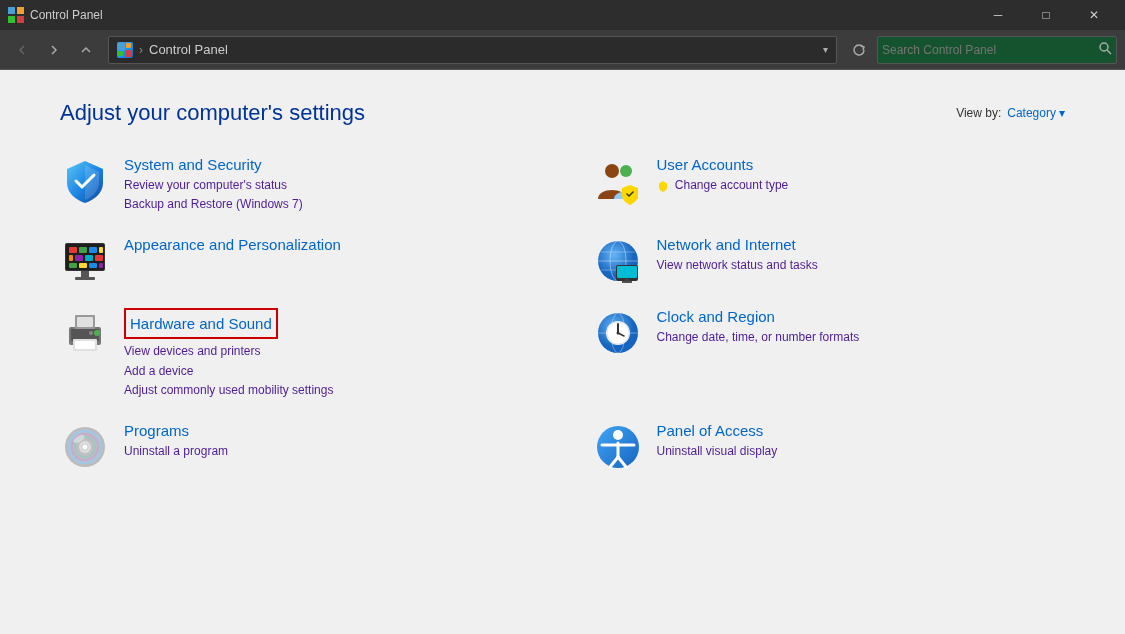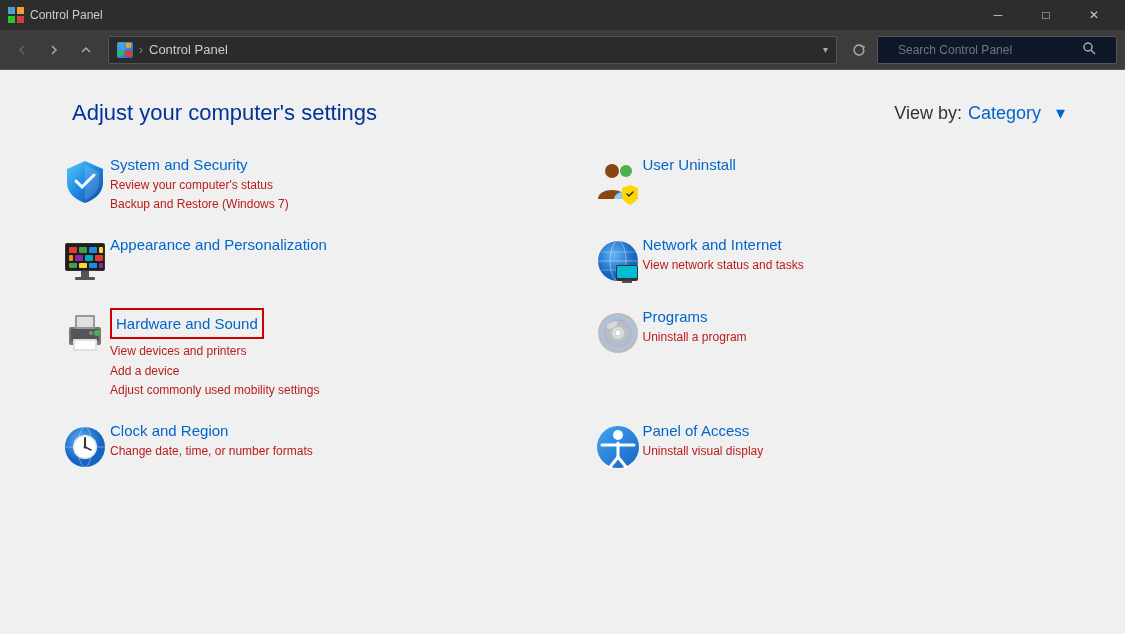--- a/index.html
+++ b/index.html
@@ -117,26 +117,26 @@
       color: #aaa;
       cursor: pointer;
       display: flex;
       align-items: center;
       justify-content: center;
       font-size: 14px;
     }
     .search-bar {
       width: 240px;
       height: 28px;
-      background: #0f172a;
+      background: #14532d;
       border: 1px solid #555;
       border-radius: 2px;
       display: flex;
       align-items: center;
-      padding: 0 20px;
+      padding: 0 4px;
       gap: 6px;
     }
     .search-input {
       background: transparent;
       border: none;
       color: #aaa;
       font-size: 12px;
       flex: 1;
       outline: none;
       font-family: 'Segoe UI', Arial, sans-serif;
@@ -156,49 +156,48 @@
     .page-header {
       display: flex;
       justify-content: space-between;
       align-items: center;
       margin-bottom: 30px;
     }
     .page-title {
       color: #003399;
       font-size: 22px;
       font-weight: 300;
-      margin-left: 12px;
     }
     .view-by {
       display: flex;
       align-items: center;
       gap: 6px;
-      font-size: 18px;
+      font-size: 12px;
       color: #333;
     }
     .view-by-label { color: #333; }
     .view-by-value {
       color: #0066cc;
       cursor: pointer;
       display: flex;
       align-items: center;
-      gap: 15px;
+      gap: 3px;
     }
 
     
     .categories-grid {
       display: grid;
       grid-template-columns: 1fr 1fr;
       gap: 0;
       column-gap: 60px;
     }
     .category-item {
       display: flex;
       align-items: flex-start;
-      gap: 0;
+      gap: 14px;
       margin-bottom: 22px;
     }
     .category-icon {
       width: 50px;
       height: 50px;
       flex-shrink: 0;
       display: flex;
       align-items: center;
       justify-content: center;
     }
@@ -210,21 +209,21 @@
       cursor: pointer;
       display: inline-block;
       margin-bottom: 3px;
     }
     .category-title.highlighted {
       border: 2px solid #cc0000;
       padding: 5px 4px;
     }
     .category-link {
       display: block;
-      color: #b91c1c;
+      color: #4c1d95;
       font-size: 12px;
       cursor: pointer;
       line-height: 1.6;
     }
 
     
     .icon-shield svg, .icon-network svg, .icon-hardware svg,
     .icon-programs svg, .icon-user svg, .icon-appearance svg,
     .icon-clock svg, .icon-ease svg { width: 48px; height: 48px; }
   </style>
@@ -343,21 +342,27 @@
           <circle cx="32" cy="14" r="6" fill="#4CAF50"></circle>
           <path d="M20 42 C20 32 44 32 44 42" fill="#90CAF9"></path>
 
           <g transform="translate(26,26)">
             <path d="M10 2 L18 5 L18 12 C18 17 14 20 10 22 C6 20 2 17 2 12 L2 5 Z" fill="#FFD700"></path>
             <path d="M7 11 L9 13 L13 9" stroke="#333" stroke-width="1.5" fill="none" stroke-linecap="round"></path>
           </g>
         </svg>
       </div>
       <div class="category-content">
-        <span class="category-title">User Uninstall</span>
+        <span class="category-title">User Accounts</span>
+        <a class="category-link">
+          <svg width="12" height="12" viewBox="0 0 12 12" style="display:inline;vertical-align:middle;margin-right:3px">
+            <path d="M6 1 L10 3.5 L10 7.5 C10 9.5 8 11 6 12 C4 11 2 9.5 2 7.5 L2 3.5 Z" fill="#FFD700"></path>
+          </svg>
+          Change account type
+        </a>
       </div>
     </div>
 
     <div class="category-item">
       <div class="category-icon icon-appearance">
         <svg width="48" height="48" viewBox="0 0 48 48">
 
           <rect x="4" y="6" width="40" height="28" rx="2" fill="#333"></rect>
           <rect x="5" y="7" width="38" height="26" rx="1" fill="#1e1e1e"></rect>
 
@@ -426,42 +431,20 @@
       </div>
       <div class="category-content">
         <span class="category-title highlighted">Hardware and Sound</span>
         <a class="category-link">View devices and printers</a>
         <a class="category-link">Add a device</a>
         <a class="category-link">Adjust commonly used mobility settings</a>
       </div>
     </div>
 
     <div class="category-item">
-      <div class="category-icon icon-programs">
-        <svg width="48" height="48" viewBox="0 0 48 48">
-
-          <circle cx="24" cy="24" r="20" fill="#bbb"></circle>
-          <circle cx="24" cy="24" r="18" fill="silver"></circle>
-
-          <circle cx="24" cy="24" r="16" fill="none" stroke="#90CAF9" stroke-width="3" opacity="0.6"></circle>
-          <circle cx="24" cy="24" r="13" fill="none" stroke="#CE93D8" stroke-width="2" opacity="0.5"></circle>
-          <circle cx="24" cy="24" r="10" fill="none" stroke="#80CBC4" stroke-width="2" opacity="0.5"></circle>
-          <circle cx="24" cy="24" r="6" fill="#ddd"></circle>
-          <circle cx="24" cy="24" r="3" fill="white" stroke="#aaa" stroke-width="0.5"></circle>
-
-          <ellipse cx="18" cy="16" rx="6" ry="3" fill="rgba(255,255,255,0.4)" transform="rotate(-30 18 16)"></ellipse>
-        </svg>
-      </div>
-      <div class="category-content">
-        <span class="category-title">Programs</span>
-        <a class="category-link">Uninstall a program</a>
-      </div>
-    </div>
-
-    <div class="category-item">
       <div class="category-icon icon-clock">
         <svg width="48" height="48" viewBox="0 0 48 48">
           <defs>
             <radialGradient id="clockGlobe" cx="40%" cy="35%">
               <stop offset="0%" style="stop-color:#64b5f6"></stop>
               <stop offset="100%" style="stop-color:#1565c0"></stop>
             </radialGradient>
           </defs>
           <circle cx="24" cy="24" r="20" fill="url(#clockGlobe)"></circle>
           <ellipse cx="24" cy="24" rx="7" ry="20" fill="none" stroke="rgba(255,255,255,0.35)" stroke-width="1"></ellipse>
@@ -474,20 +457,42 @@
           <circle cx="24" cy="24" r="1.5" fill="#333"></circle>
         </svg>
       </div>
       <div class="category-content">
         <span class="category-title">Clock and Region</span>
         <a class="category-link">Change date, time, or number formats</a>
       </div>
     </div>
 
     <div class="category-item">
+      <div class="category-icon icon-programs">
+        <svg width="48" height="48" viewBox="0 0 48 48">
+
+          <circle cx="24" cy="24" r="20" fill="#bbb"></circle>
+          <circle cx="24" cy="24" r="18" fill="silver"></circle>
+
+          <circle cx="24" cy="24" r="16" fill="none" stroke="#90CAF9" stroke-width="3" opacity="0.6"></circle>
+          <circle cx="24" cy="24" r="13" fill="none" stroke="#CE93D8" stroke-width="2" opacity="0.5"></circle>
+          <circle cx="24" cy="24" r="10" fill="none" stroke="#80CBC4" stroke-width="2" opacity="0.5"></circle>
+          <circle cx="24" cy="24" r="6" fill="#ddd"></circle>
+          <circle cx="24" cy="24" r="3" fill="white" stroke="#aaa" stroke-width="0.5"></circle>
+
+          <ellipse cx="18" cy="16" rx="6" ry="3" fill="rgba(255,255,255,0.4)" transform="rotate(-30 18 16)"></ellipse>
+        </svg>
+      </div>
+      <div class="category-content">
+        <span class="category-title">Programs</span>
+        <a class="category-link">Uninstall a program</a>
+      </div>
+    </div>
+
+    <div class="category-item">
       <div class="category-icon icon-ease">
         <svg width="48" height="48" viewBox="0 0 48 48">
           <defs>
             <linearGradient id="easeGrad" x1="0%" y1="0%" x2="100%" y2="100%">
               <stop offset="0%" style="stop-color:#42a5f5"></stop>
               <stop offset="100%" style="stop-color:#1565c0"></stop>
             </linearGradient>
           </defs>
           <circle cx="24" cy="24" r="21" fill="url(#easeGrad)"></circle>
 

